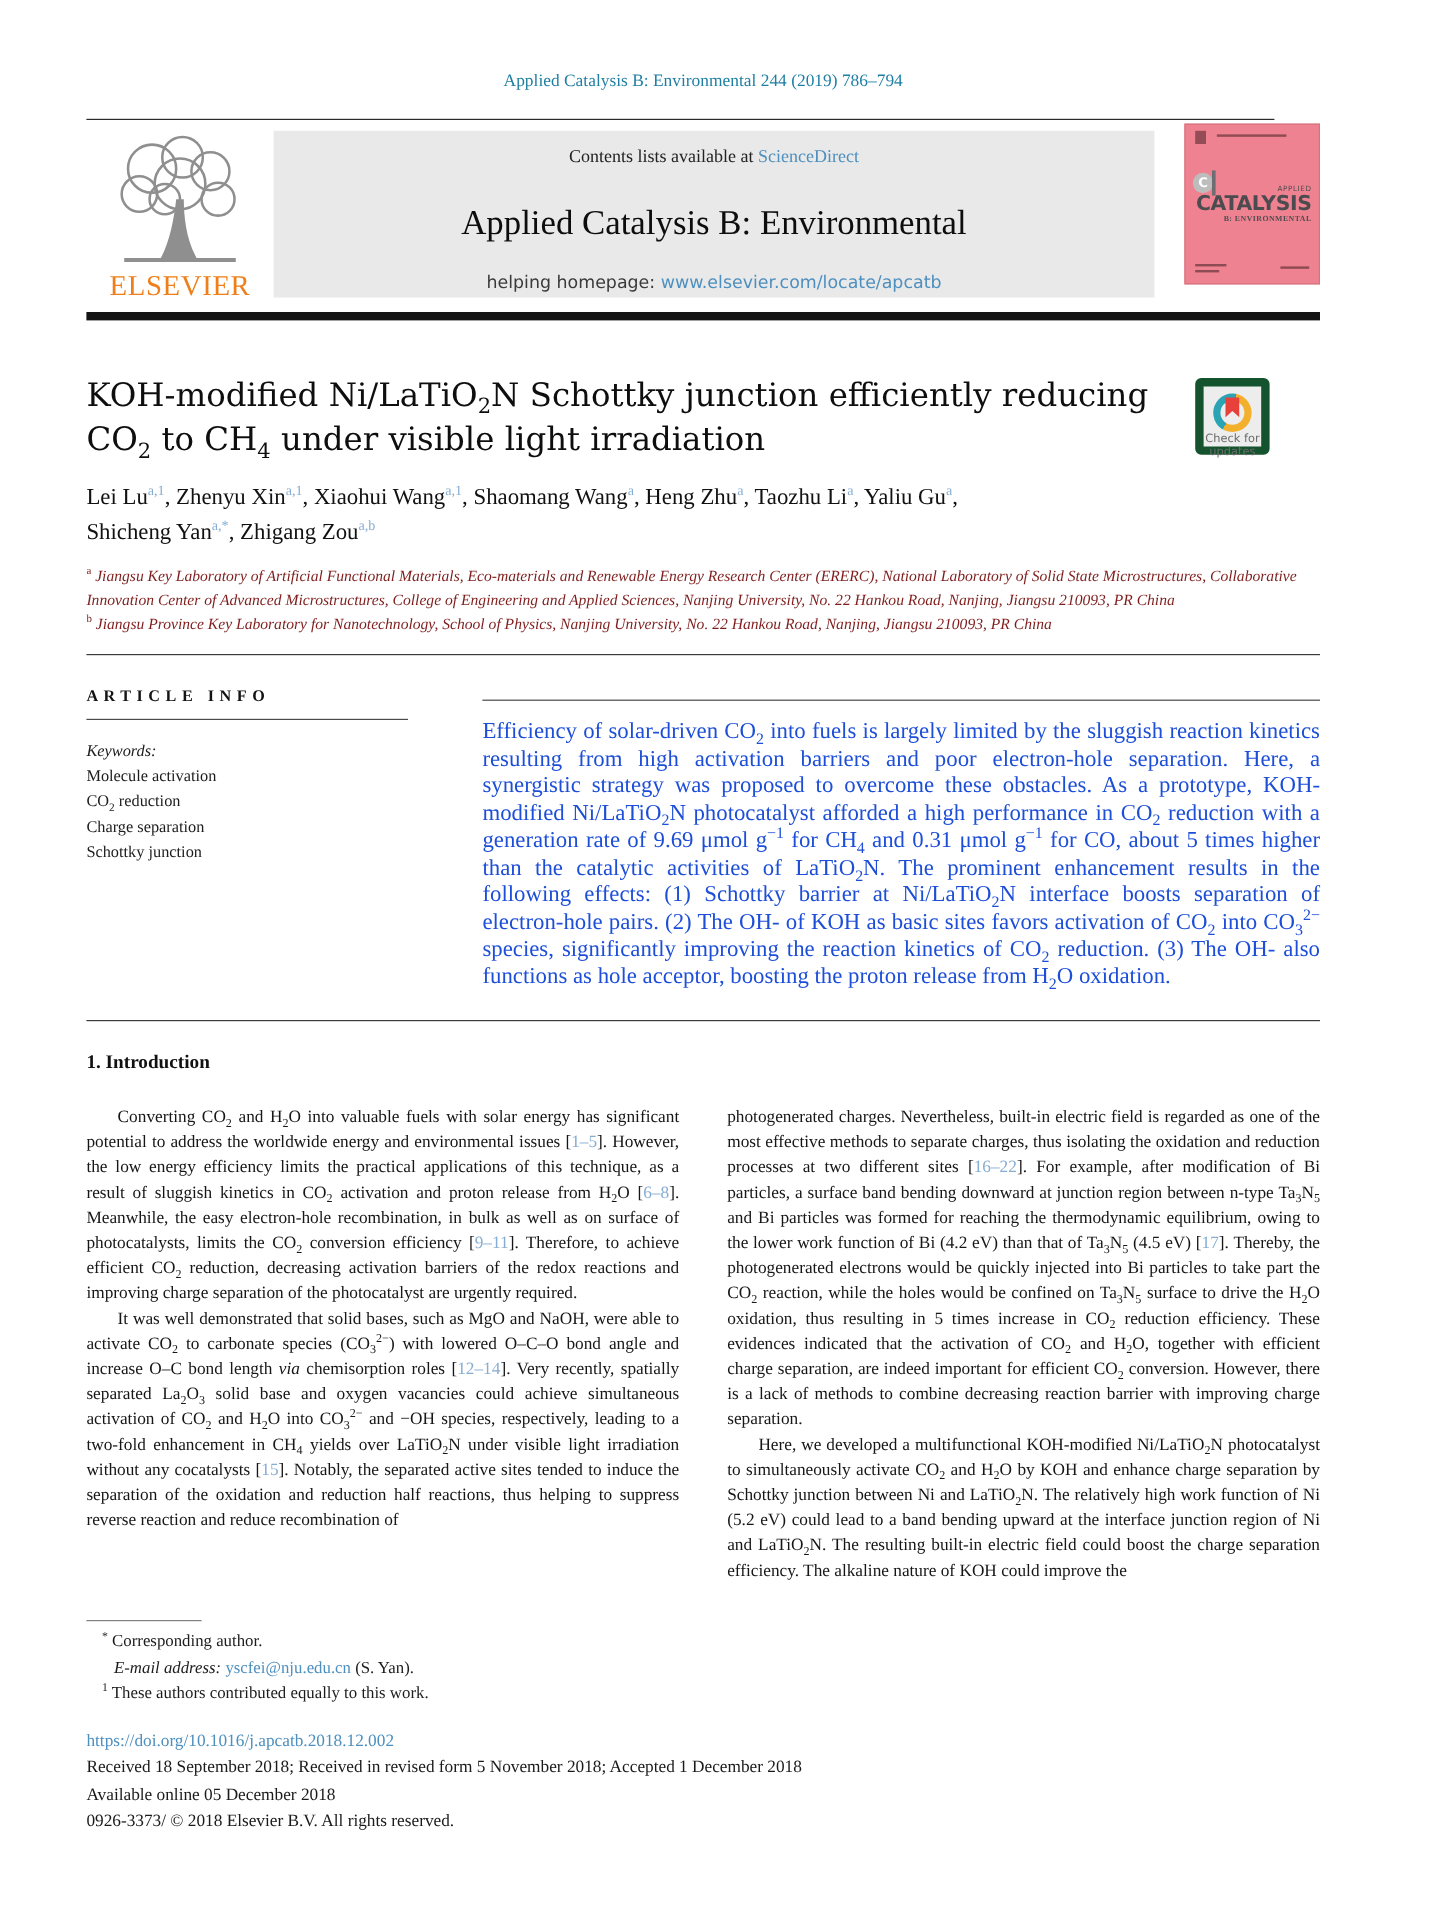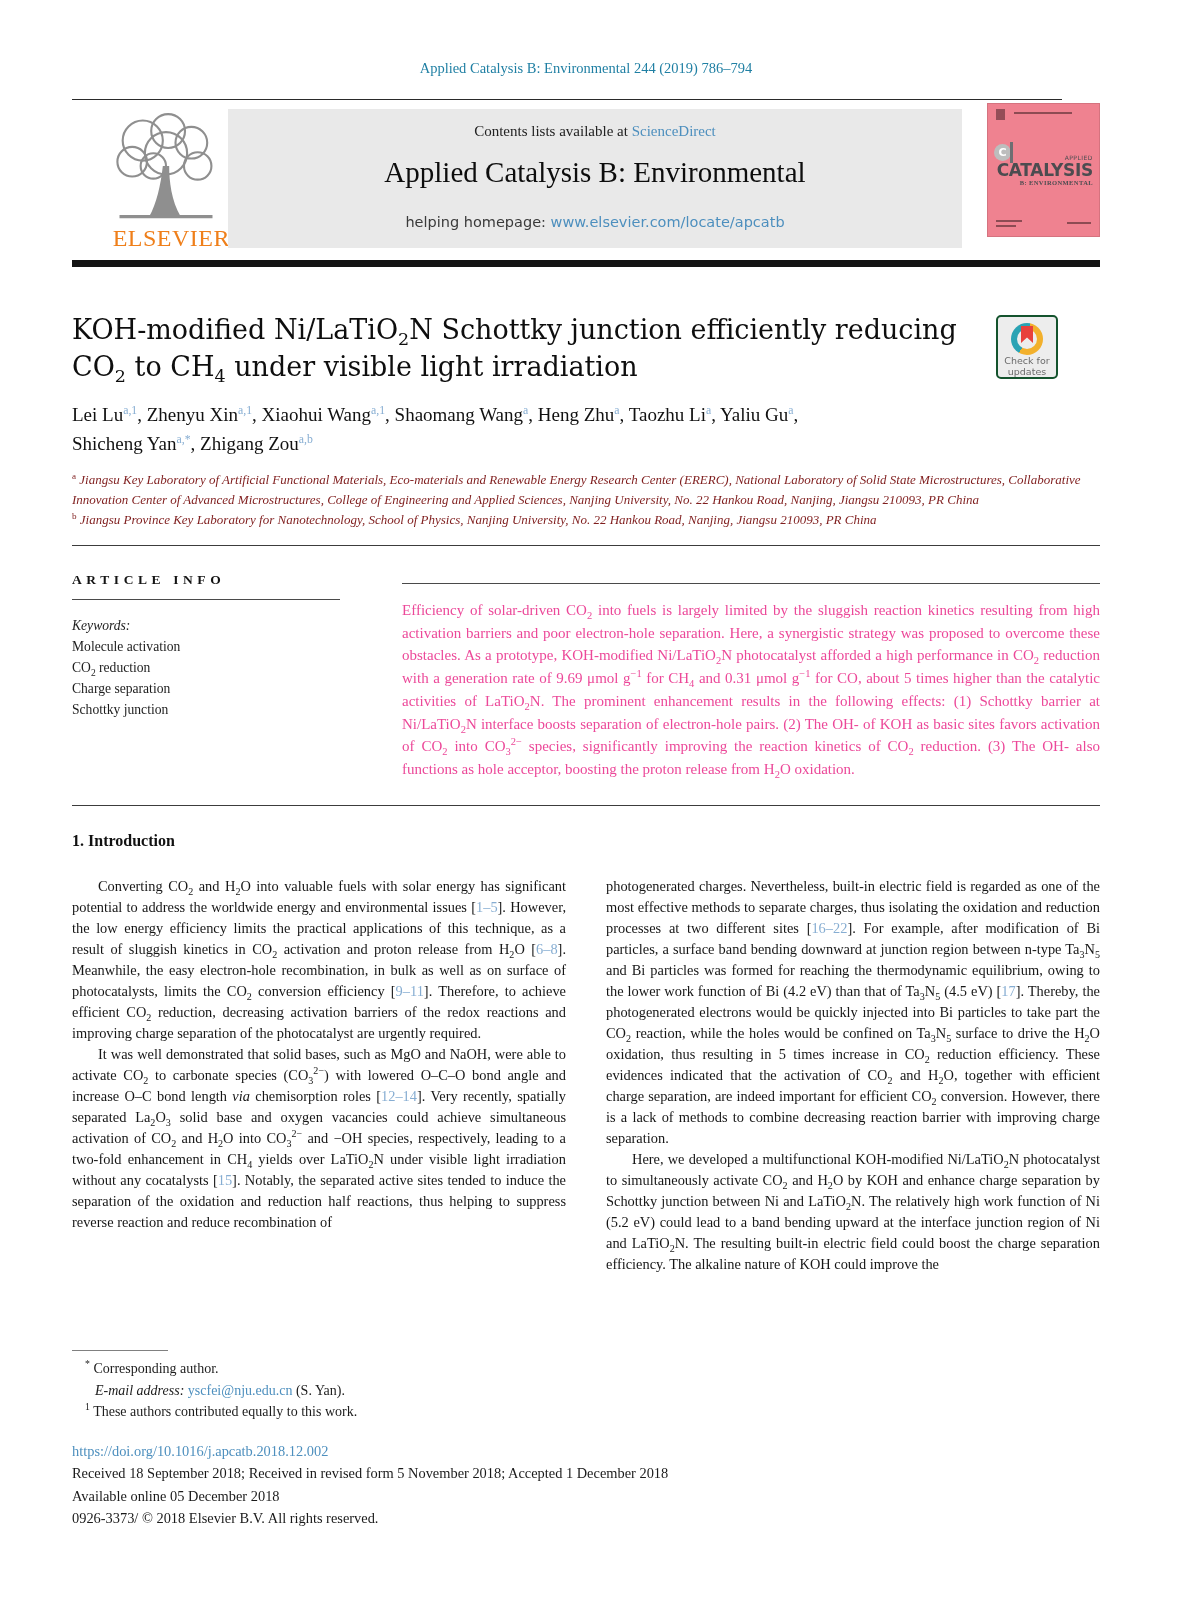--- a/index.html
+++ b/index.html
@@ -8,27 +8,27 @@
   }
   *{box-sizing:border-box; margin:0; padding:0;}
   body{background:#fff; font-family:"Liberation Serif", serif; color:#1c1c1c;}
   .page{position:relative; width:1200px; height:1599px; background:#fff; overflow:hidden;
         padding:0 100px 0 72px;}
   .citation{margin-top:60px; text-align:center; font-size:14.5px; color:var(--accent_teal);}
   .top-rule{margin-top:22px; margin-right:38px; border-top:1.5px solid #2a2a2a;}
 
   
   .banner{position:relative; margin-top:9px; height:143px;}
-  .elogo{position:absolute; left:18px; top:2px; width:140px; text-align:right;}
+  .elogo{position:absolute; left:8px; top:2px; width:140px; text-align:center;}
   .elword{font-size:24px; color:var(--elsevier_orange); letter-spacing:.5px; margin-top:-2px;}
   .hbox{position:absolute; left:156px; right:138px; top:0; bottom:4px; background:var(--box_gray);
         text-align:center;}
   .contents-line{padding-top:14px; font-size:15px; color:#222;}
   .lnk2{color:var(--link_blue);}
-  .jtitle{margin-top:16px; font-size:29px; color:#0d0d0d;}
+  .jtitle{margin-top:30px; font-size:29px; color:#0d0d0d;}
   .homepage{margin-top:25px; font-family:"DejaVu Sans", sans-serif; font-size:14.5px; color:#3a3a3a;}
   .cover{position:absolute; right:0; top:-6px; width:113px; height:134px; background:var(--cover_pink);
          border:1px solid #d5737f; overflow:hidden;}
   .cover .mark{position:absolute; background:#8d4b53; height:2px;}
   .cover .tinytree{position:absolute; left:8px; top:5px; width:9px; height:11px; background:#7d4049; opacity:.8;}
   .cover-mid{position:absolute; left:0; right:6px; top:50px; text-align:right; color:#4c4c50;}
   .cover-applied{font-size:6px; font-family:"DejaVu Sans", sans-serif; letter-spacing:.5px;}
   .cover-title{font-size:17px; font-family:"DejaVu Sans", sans-serif; font-weight:bold; letter-spacing:-.3px; line-height:18px;}
   .cover-sub{font-size:6.5px; font-family:Liberation Serif, serif; font-weight:bold; letter-spacing:.4px;}
   .cbadge{position:absolute; left:6px; top:40px; width:17px; height:17px; border-radius:50%;
@@ -37,21 +37,21 @@
   .cstem{position:absolute; left:22px; top:38px; width:3px; height:21px; background:#6e6e72;}
 
   .black-bar{margin-top:8px; height:7px; background:var(--bar_black);}
 
   
   .title-row{position:relative; margin-top:44px;}
   h1{font-family:"DejaVu Serif", serif; font-weight:normal; font-size:27px; line-height:37px;
      color:#0e0e0e; max-width:905px;}
   h1 sub{font-size:65%;}
   .crossmark{position:absolute; right:42px; top:4px; width:62px; height:64px; background:#ededed;
-             border:2px solid #14532d; border-radius:5px; text-align:center; cursor:pointer;}
+             border:7px solid #14532d; border-radius:5px; text-align:center; cursor:pointer;}
   .cm-ring{position:relative; width:32px; height:32px; margin:6px auto 1px;
            border-radius:50%; background:conic-gradient(from 210deg,#2aa3b4 0 45%,#f2b02c 45% 100%);}
   .cm-inner{position:absolute; left:6px; top:6px; width:20px; height:20px; border-radius:50%; background:#ededed;}
   .cm-flag{position:absolute; left:10px; top:3px; width:12px; height:17px; background:#e8413c;
            clip-path:polygon(0 0,100% 0,100% 100%,50% 68%,0 100%);}
   .cm-text{font-family:"DejaVu Sans", sans-serif; font-size:9.5px; line-height:10.5px; color:#6b6b6b;}
 
   .authors{margin-top:15px; font-size:19px; line-height:29px; color:#111;}
   .authors sup{color:var(--ref_blue); font-size:62%;}
   .affils{margin-top:12px; font-size:13px; line-height:20px; color:#7f1d1d;}
@@ -59,21 +59,21 @@
   .rule{border-top:1px solid #3c3c3c; margin-top:15px;}
 
   
   .info-abstract{display:flex; margin-top:26px;}
   .info-col{width:268px; flex:0 0 268px;}
   .abs-col{margin-left:62px; flex:1;}
   .sec-heading{font-size:13.5px; letter-spacing:.34em; color:#141414;font-weight:bold;}
   .sec-rule{border-top:1.5px solid #4a4a4a; margin:11px 0 15px;}
   .kw-label{font-style:italic; font-size:13.6px; line-height:21px;}
   .kw{font-size:13.6px; line-height:21px;}
-  .abs-text{font-size:15px; line-height:22.7px; text-align:justify; color:#ec4899;}
+  .abs-text{font-size:19px; line-height:22.7px; text-align:justify; color:#1d4ed8;}
   .full-rule{border-top:1px solid #3c3c3c; margin-top:24px;}
 
   
   .intro{margin-top:26px;}
   .intro h2{font-size:16px; font-weight:bold; color:#111; margin-bottom:26px;}
   .cols{display:flex; gap:40px; height:465px; overflow:hidden;}
   .col{flex:1; font-size:14.4px; line-height:21px; text-align:justify; color:#161616;}
   .col-right{padding-top:0;}
   .para{margin:0;}
   .para.ind{text-indent:26px;}

